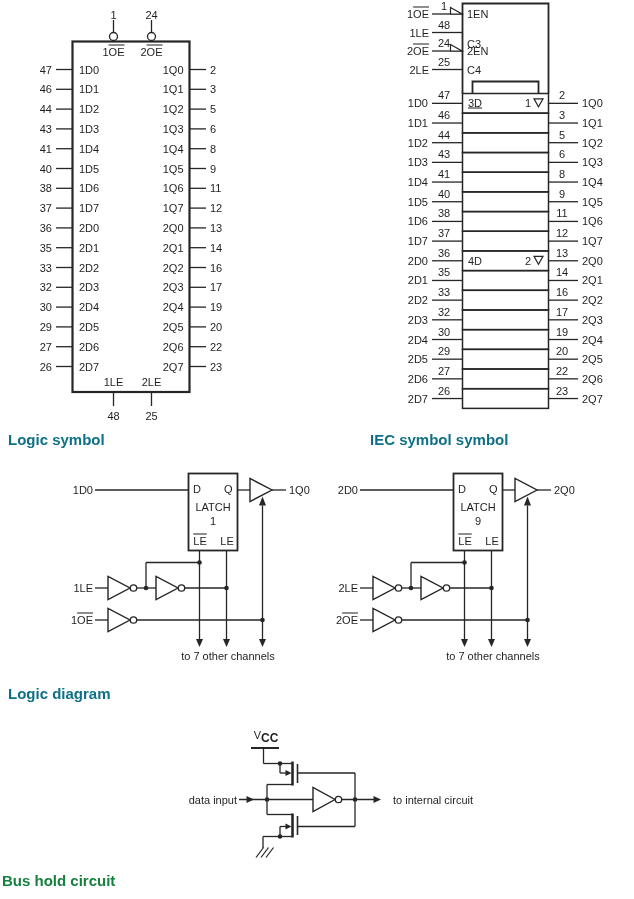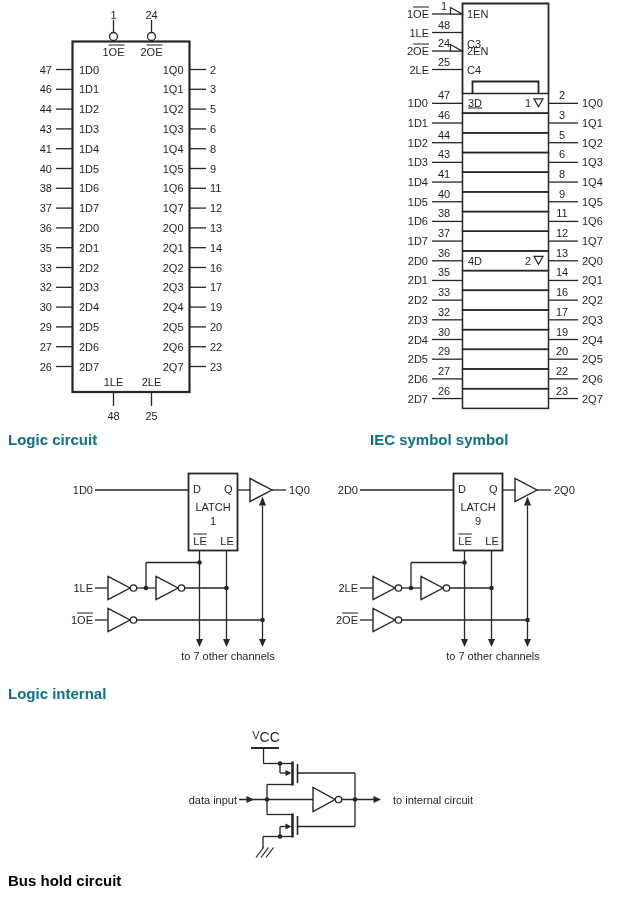--- a/index.html
+++ b/index.html
@@ -5,21 +5,21 @@
   html,body{margin:0;padding:0;background:#ffffff;}
   #page{position:relative;width:634px;height:899px;background:#fff;
         font-family:"Liberation Sans",sans-serif;overflow:hidden;}
   #wires{position:absolute;left:0;top:0;}
   #labels{position:absolute;left:0;top:0;width:0;height:0;}
   .lab{position:absolute;font-size:11px;color:#1f1f1f;white-space:nowrap;line-height:1;}
   .lab.c{transform:translate(-50%,-50%);}
   .lab.l{transform:translate(0,-50%);}
   .lab.r{transform:translate(-100%,-50%);}
   .ov{text-decoration:overline;}
-  .lab sub{font-size:14px;line-height:0;}
+  .lab sub{font-size:12px;line-height:0;font-weight:bold;}
   .cap{position:absolute;font-size:15px;font-weight:bold;line-height:1.1;white-space:nowrap;}
 </style>
 </head>
 <body>
 
 <div id="page">
   <svg id="wires" width="634" height="899">
       <rect x="72.5" y="41.5" width="117" height="350.5" fill="none" stroke="#262626" stroke-width="2.2"></rect>
       <line x1="113.5" y1="20" x2="113.5" y2="32.5" stroke="#262626" stroke-width="1.3"></line>
       <circle cx="113.5" cy="36.5" r="4" fill="#fff" stroke="#262626" stroke-width="1.3"></circle>
@@ -383,17 +383,17 @@
       <div class="lab c" style="left: 465px; top: 541px;"><span class="ov">LE</span></div>
       <div class="lab c" style="left: 492px; top: 541px;">LE</div>
       <div class="lab l" style="left: 554px; top: 490px;">2Q0</div>
       <div class="lab r" style="left: 358px; top: 588px;">2LE</div>
       <div class="lab r" style="left: 358px; top: 620px;"><span>2</span><span class="ov">OE</span></div>
       <div class="lab c" style="left: 493px; top: 656px;">to 7 other channels</div>
       <div class="lab c" style="left: 266px; top: 735px;"><span>V</span><sub>CC</sub></div>
       <div class="lab r" style="left: 237px; top: 800px;">data input</div>
       <div class="lab l" style="left: 393px; top: 800px;">to internal circuit</div>
     </div>
-  <div class="cap" style="left: 8px; top: 432px; color: rgb(14, 112, 134);">Logic circuit</div>
+  <div class="cap" style="left: 8px; top: 432px; color: rgb(14, 112, 134);">Logic symbol</div>
   <div class="cap" style="left: 370px; top: 432px; color: rgb(14, 112, 134);">IEC symbol symbol</div>
-  <div class="cap" style="left: 8px; top: 686px; color: rgb(14, 112, 134);">Logic internal</div>
-  <div class="cap" style="left: 8px; top: 873px; color: #000000;">Bus hold circuit</div>
+  <div class="cap" style="left: 8px; top: 686px; color: rgb(14, 112, 134);">Logic diagram</div>
+  <div class="cap" style="left: 2px; top: 873px; color: #15803d;">Bus hold circuit</div>
 </div>
 
 </body></html>

